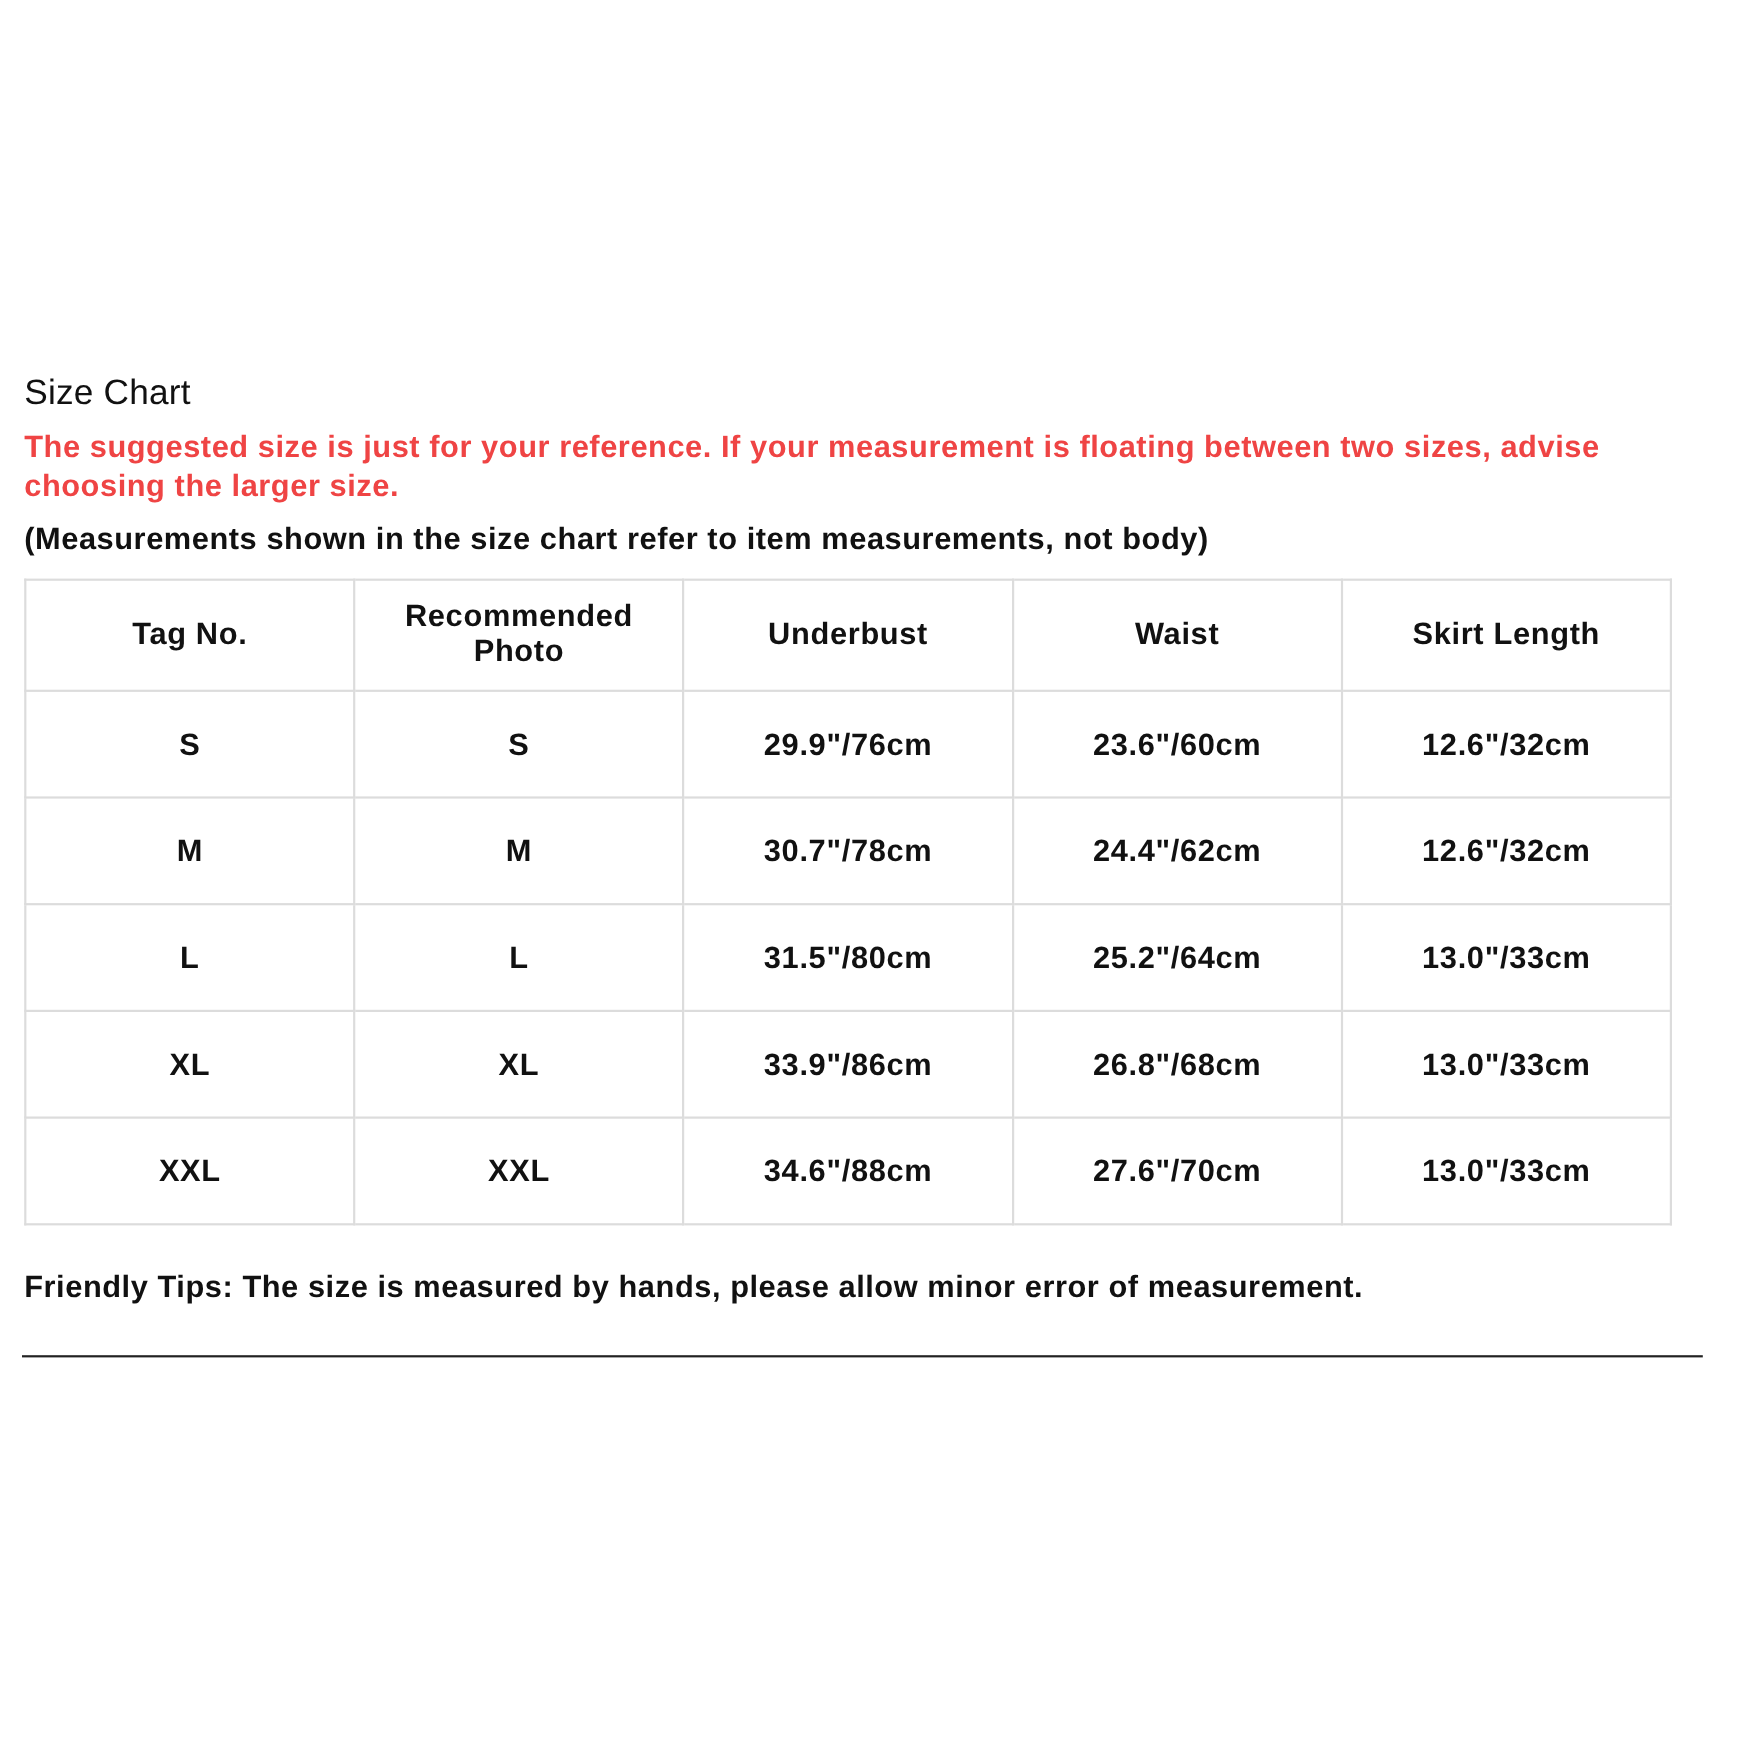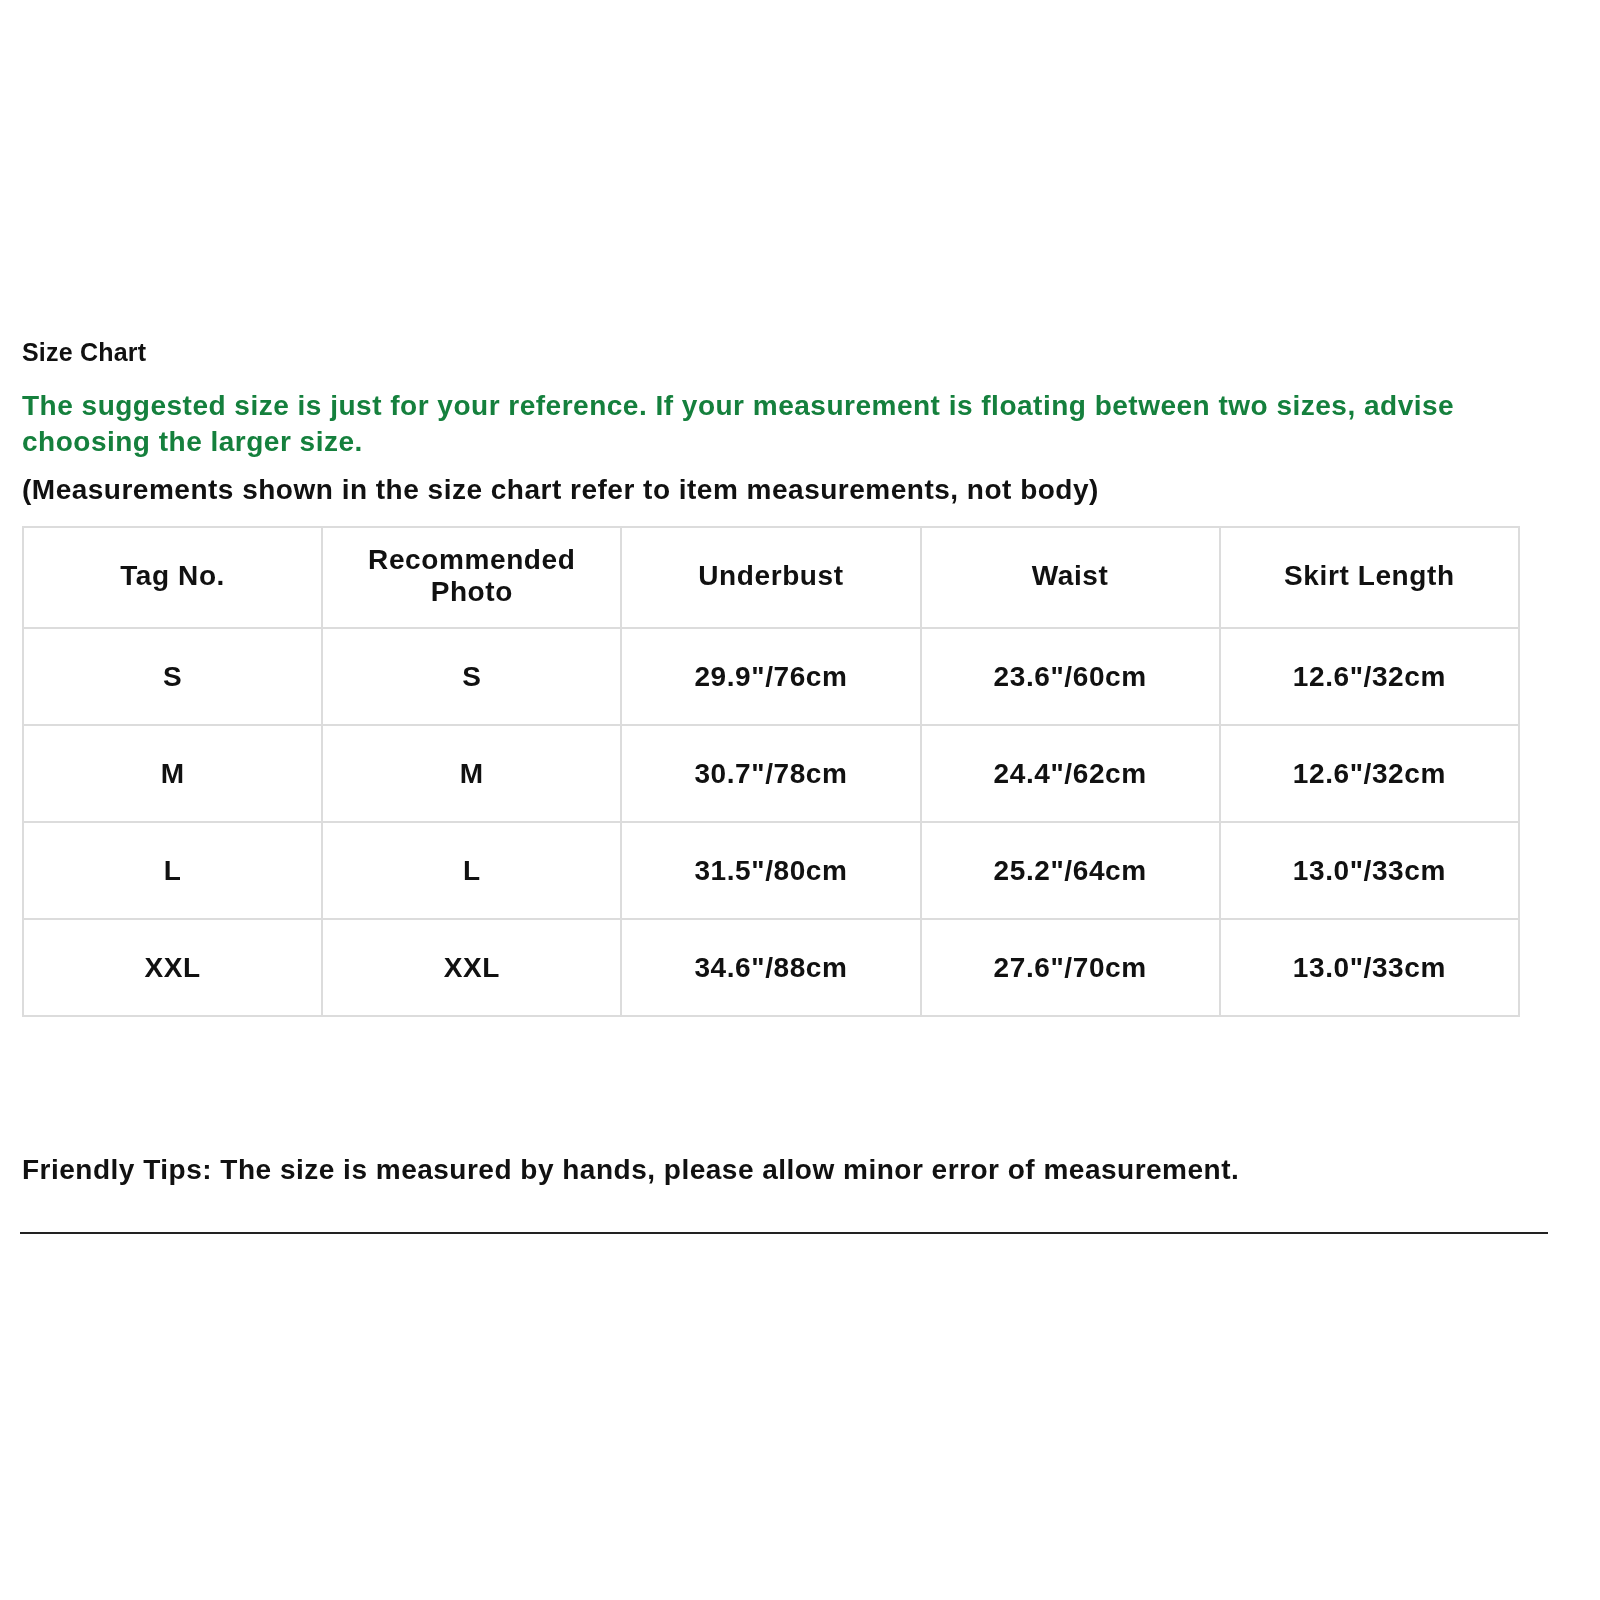--- a/index.html
+++ b/index.html
@@ -12,33 +12,33 @@
       height: 1600px;
       position: relative;
       overflow: hidden;
       font-family: "Liberation Sans", sans-serif;
       color: #111111;
     }
     .title {
       position: absolute;
       left: 22px;
       top: 338px;
-      font-size: 25px;
-      font-weight: bold;
+      font-size: 32px;
+      font-weight: normal;
       letter-spacing: 0.2px;
     }
     .notice {
       position: absolute;
       left: 22px;
       top: 388px;
       width: 1520px;
       font-size: 28px;
       font-weight: bold;
       line-height: 36px;
-      color: #15803d;
+      color: #ef4444;
       letter-spacing: 0.5px;
     }
     .subnote {
       position: absolute;
       left: 22px;
       top: 474px;
       font-size: 28px;
       font-weight: bold;
       letter-spacing: 0.5px;
     }
@@ -117,20 +117,27 @@
       <td>12.6"/32cm</td>
     </tr>
     <tr>
       <td>L</td>
       <td>L</td>
       <td>31.5"/80cm</td>
       <td>25.2"/64cm</td>
       <td>13.0"/33cm</td>
     </tr>
     <tr>
+      <td>XL</td>
+      <td>XL</td>
+      <td>33.9"/86cm</td>
+      <td>26.8"/68cm</td>
+      <td>13.0"/33cm</td>
+    </tr>
+    <tr>
       <td>XXL</td>
       <td>XXL</td>
       <td>34.6"/88cm</td>
       <td>27.6"/70cm</td>
       <td>13.0"/33cm</td>
     </tr>
   </tbody>
 </table>
 
 <div class="tips">

